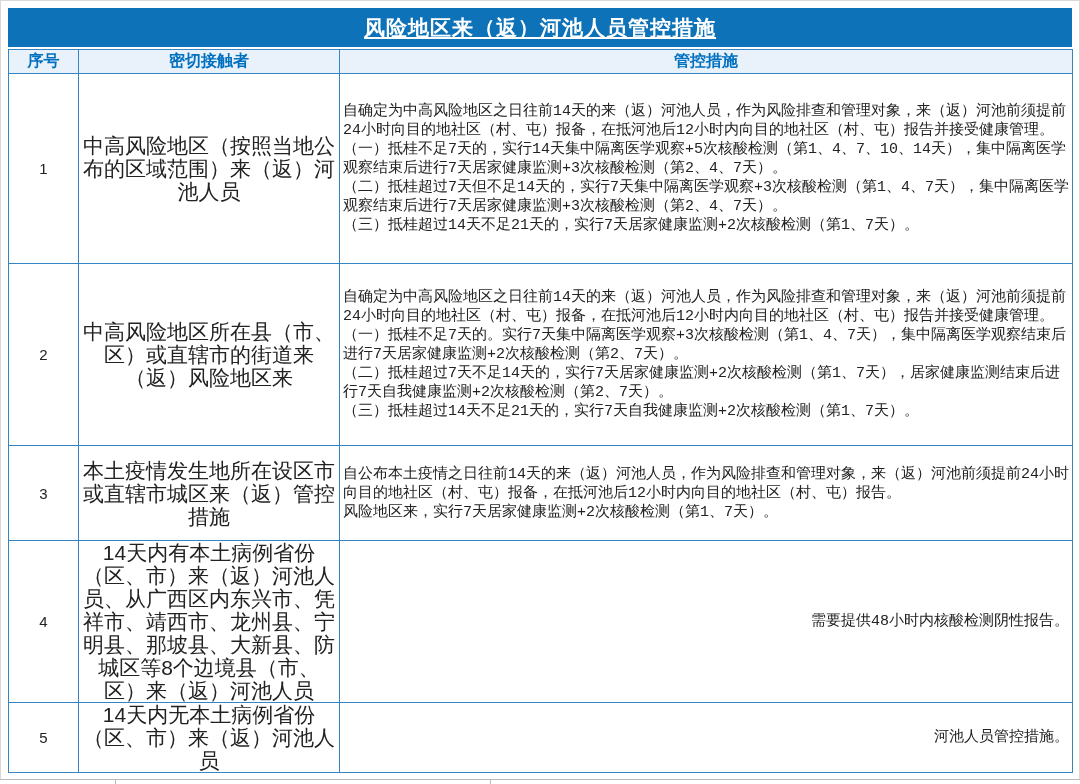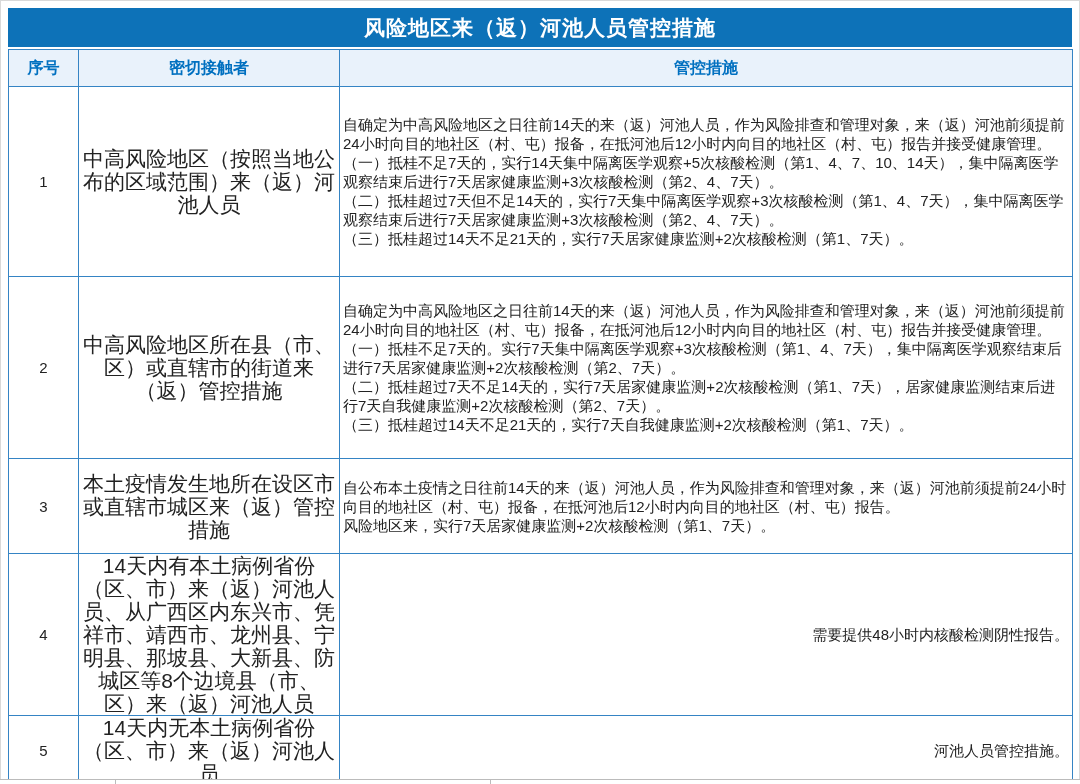--- a/index.html
+++ b/index.html
@@ -26,33 +26,34 @@
   .wrap{
     position:absolute;left:8px;top:8px;width:1064px;
   }
   .title-bar{
     height:39px;
     background:var(--title-bg);
     color:var(--title-text);
     font-size:21px;font-weight:bold;
     display:flex;align-items:center;justify-content:center;
     letter-spacing:1px;
+    text-decoration:underline;
   }
   table.main{
     margin-top:2px;
     width:1064px;
     border-collapse:collapse;
     table-layout:fixed;
   }
   table.main th, table.main td{
     border:1px solid var(--border);
     padding:0 3px;
     overflow:hidden;
   }
-  thead tr{height:37px;}
+  thead tr{height:24px;}
   th{
     background:var(--header-bg);
     color:var(--header-text);
     font-size:16px;font-weight:bold;
     text-align:center;
   }
   tbody tr:nth-child(1){height:190px;}
   tbody tr:nth-child(2){height:182px;}
   tbody tr:nth-child(3){height:95px;}
   tbody tr:nth-child(4){height:130px;}
@@ -63,20 +64,21 @@
   }
   td.cat{
     text-align:center;vertical-align:middle;
     font-size:21px;line-height:23px;
     padding:0 2px;
   }
   td.meas{
     text-align:left;vertical-align:middle;
     font-size:15px;line-height:19px;
     white-space:pre-line;
+    font-family:Liberation Mono, monospace;
   }
   td.meas.center{
     text-align:right;
   }
   .note-row{
     height:34px;
     display:flex;align-items:center;
     font-size:15px;
     padding-left:2px;
   }
@@ -119,21 +121,21 @@
         <tr>
           <td class="num">1</td>
           <td class="cat">中高风险地区（按照当地公布的区域范围）来（返）河池人员</td>
           <td class="meas">自确定为中高风险地区之日往前14天的来（返）河池人员，作为风险排查和管理对象，来（返）河池前须提前24小时向目的地社区（村、屯）报备，在抵河池后12小时内向目的地社区（村、屯）报告并接受健康管理。
 （一）抵桂不足7天的，实行14天集中隔离医学观察+5次核酸检测（第1、4、7、10、14天），集中隔离医学观察结束后进行7天居家健康监测+3次核酸检测（第2、4、7天）。
 （二）抵桂超过7天但不足14天的，实行7天集中隔离医学观察+3次核酸检测（第1、4、7天），集中隔离医学观察结束后进行7天居家健康监测+3次核酸检测（第2、4、7天）。
 （三）抵桂超过14天不足21天的，实行7天居家健康监测+2次核酸检测（第1、7天）。</td>
         </tr>
         <tr>
           <td class="num">2</td>
-          <td class="cat">中高风险地区所在县（市、区）或直辖市的街道来（返）管控措施</td>
+          <td class="cat">中高风险地区所在县（市、区）或直辖市的街道来（返）风险地区来</td>
           <td class="meas">自确定为中高风险地区之日往前14天的来（返）河池人员，作为风险排查和管理对象，来（返）河池前须提前24小时向目的地社区（村、屯）报备，在抵河池后12小时内向目的地社区（村、屯）报告并接受健康管理。
 （一）抵桂不足7天的。实行7天集中隔离医学观察+3次核酸检测（第1、4、7天），集中隔离医学观察结束后进行7天居家健康监测+2次核酸检测（第2、7天）。
 （二）抵桂超过7天不足14天的，实行7天居家健康监测+2次核酸检测（第1、7天），居家健康监测结束后进行7天自我健康监测+2次核酸检测（第2、7天）。
 （三）抵桂超过14天不足21天的，实行7天自我健康监测+2次核酸检测（第1、7天）。</td>
         </tr>
         <tr>
           <td class="num">3</td>
           <td class="cat">本土疫情发生地所在设区市或直辖市城区来（返）管控措施</td>
           <td class="meas">自公布本土疫情之日往前14天的来（返）河池人员，作为风险排查和管理对象，来（返）河池前须提前24小时向目的地社区（村、屯）报备，在抵河池后12小时内向目的地社区（村、屯）报告。
 风险地区来，实行7天居家健康监测+2次核酸检测（第1、7天）。</td>

